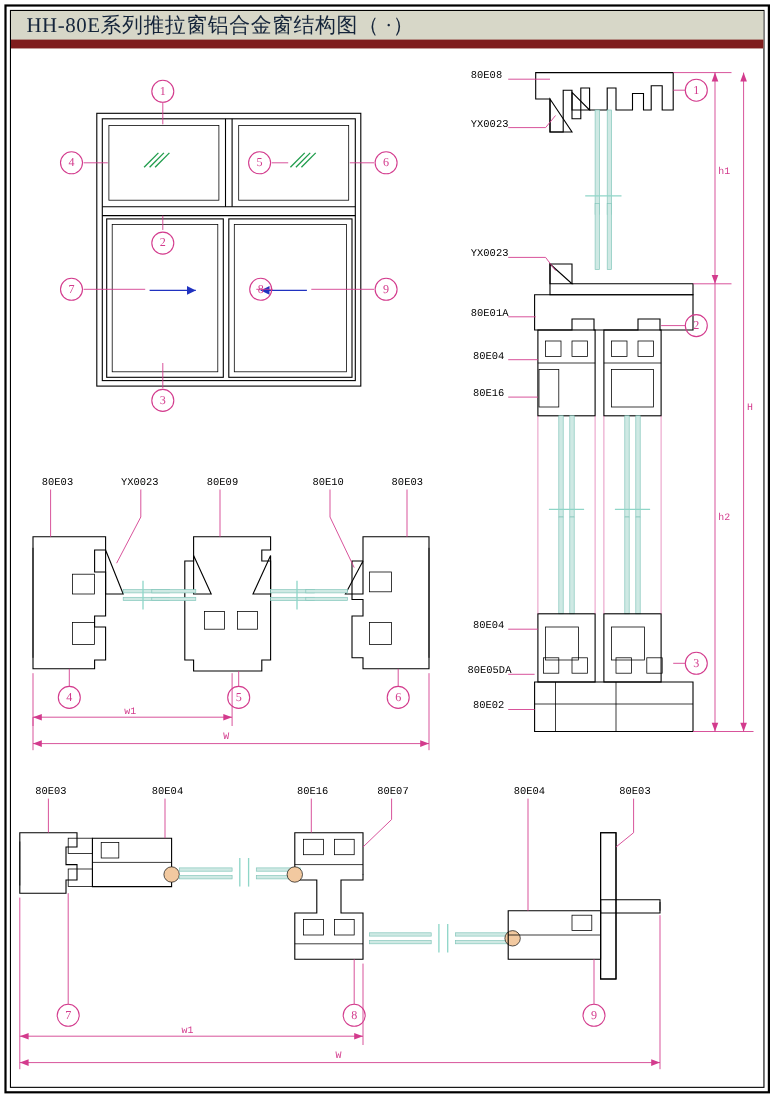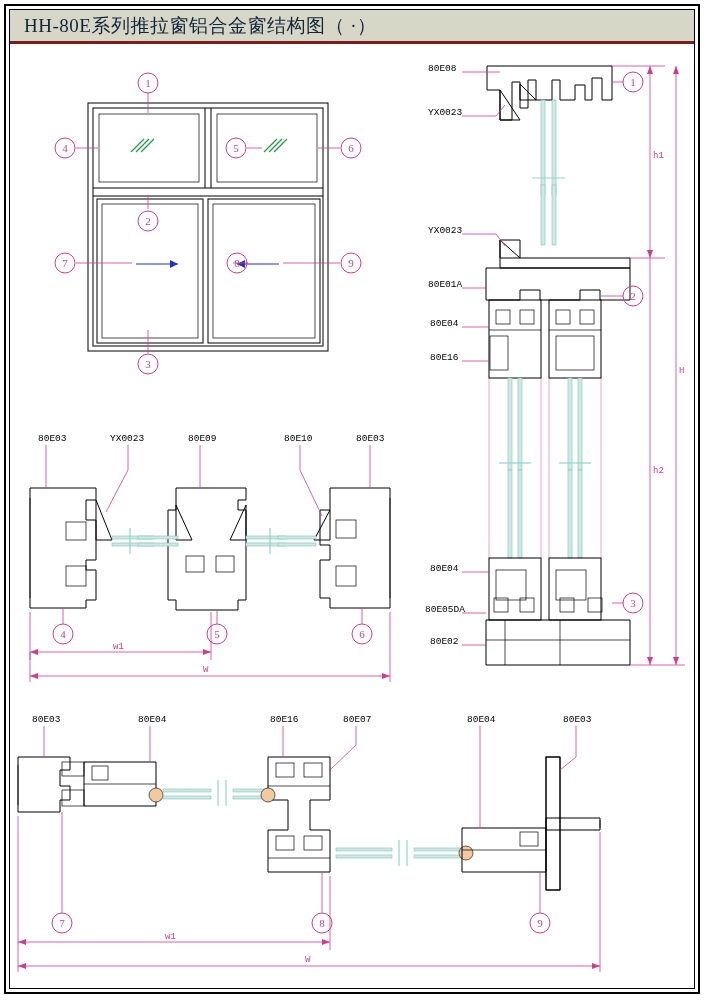--- a/index.html
+++ b/index.html
@@ -29,21 +29,21 @@
     left: 9px; top: 9px;
     width: 686px; height: 980px;
     border: 1px solid #000;
     box-sizing: border-box;
   }
   .title-bar {
     position: absolute;
     left: 10px; top: 10px;
     width: 684px; height: 34px;
     background: #d7d7c8;
-    border-bottom: 3px solid #7f1d1d;
+    border-bottom: 8px solid #7f1d1d;
     box-sizing: border-box;
     display: flex;
     align-items: center;
   }
   .title-text {
     font-family: "Liberation Serif", serif;
     font-size: 19px;
     letter-spacing: 0.5px;
     color: #14243a;
     padding-left: 14px;

